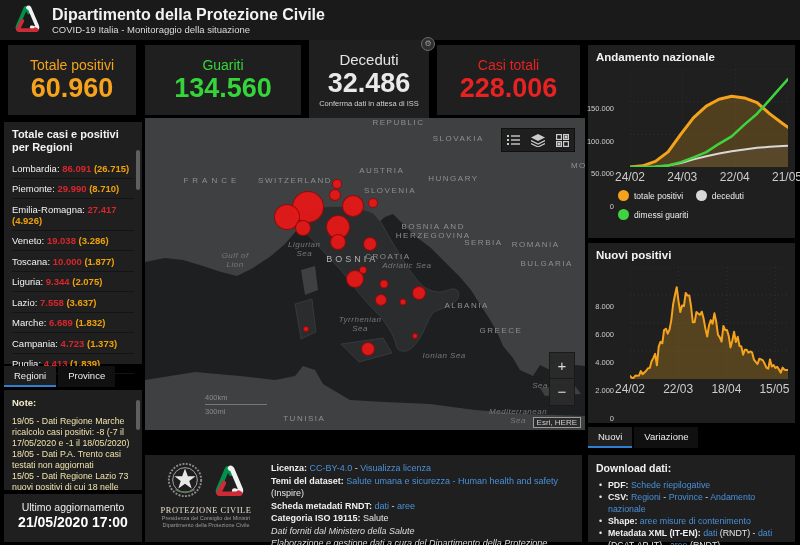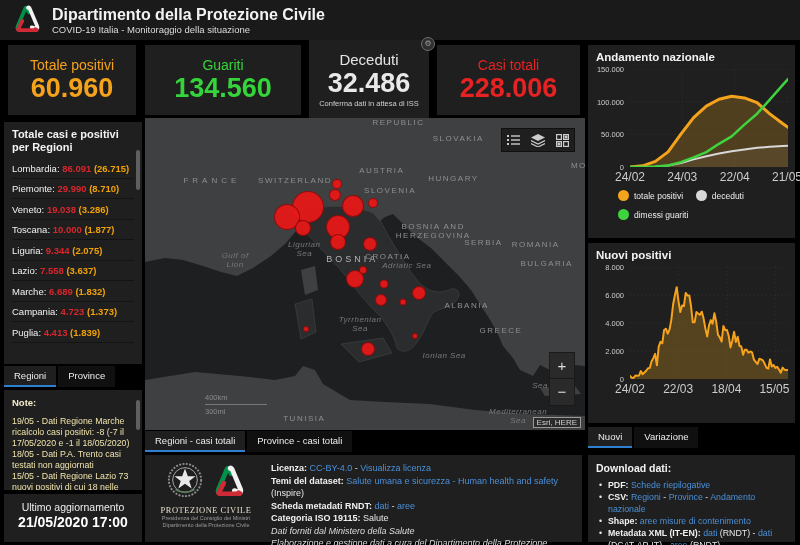--- a/index.html
+++ b/index.html
@@ -96,21 +96,21 @@
   .pt-l { color:#4a90d9; cursor:pointer; }
   .pt-n { color:#e6e6e6; }
   .pt-i { font-style:italic; color:#dddddd; }
 
   
   #andamento-card { left:588px; top:45px; width:207px; height:193px; padding:6px 8px; }
   #nuovi-card { left:588px; top:243px; width:207px; height:180px; padding:6px 8px; }
   .chart-title { color:#f2f2f2; font-size:11.5px; font-weight:bold; margin-bottom:6px; }
   .chart-wrap { position:relative; display:flex; }
   .yaxis { position:relative; width:34px; flex-shrink:0; }
-  .yaxis span { position:absolute; right:6px; transform:translateY(-50%); color:#cccccc; font-size:7.5px; }
+  .yaxis span { position:absolute; right:16px; transform:translateY(-50%); color:#cccccc; font-size:7.5px;margin-top:39px; }
   .plot { position:relative; }
   .plot svg { display:block; }
   .xaxis { position:relative; height:13px; margin-left:34px; }
   .xaxis span { position:absolute; transform:translateX(-50%); color:#cccccc; font-size:12px; top:3px;text-align:center; }
   #legend { display:flex; flex-wrap:wrap; margin:10px 0 0 22px; }
   #legend .litem { display:flex; align-items:center; width:46%; margin-bottom:8px; }
   #legend .dot { width:11px; height:11px; border-radius:50%; margin-right:5px; flex-shrink:0; }
   #legend .ltxt { color:#ececec; font-size:8.5px; }
 
   
@@ -156,20 +156,21 @@
   <div class="card stat" id="card-casi">
     <div class="lbl">Casi totali</div>
     <div class="val">228.006</div>
   </div>
 
   <div class="card" id="regions-panel">
     <h3>Totale casi e positivi per Regioni</h3>
     <ul id="region-list">
         <li><span class="rname">Lombardia: </span><span class="rtot">86.091 </span><span class="rpos">(26.715)</span></li>
         <li><span class="rname">Piemonte: </span><span class="rtot">29.990 </span><span class="rpos">(8.710)</span></li>
+        <li><span class="rname">Emilia-Romagna: </span><span class="rtot">27.417 </span><span class="rpos">(4.926)</span></li>
         <li><span class="rname">Veneto: </span><span class="rtot">19.038 </span><span class="rpos">(3.286)</span></li>
         <li><span class="rname">Toscana: </span><span class="rtot">10.000 </span><span class="rpos">(1.877)</span></li>
         <li><span class="rname">Liguria: </span><span class="rtot">9.344 </span><span class="rpos">(2.075)</span></li>
         <li><span class="rname">Lazio: </span><span class="rtot">7.558 </span><span class="rpos">(3.637)</span></li>
         <li><span class="rname">Marche: </span><span class="rtot">6.689 </span><span class="rpos">(1.832)</span></li>
         <li><span class="rname">Campania: </span><span class="rtot">4.723 </span><span class="rpos">(1.373)</span></li>
         <li><span class="rname">Puglia: </span><span class="rtot">4.413 </span><span class="rpos">(1.839)</span></li>
       </ul>
     <div class="vscroll" id="regions-scroll"></div>
   </div>
@@ -295,24 +296,20 @@
       <div class="zi">+</div>
       <div>−</div>
     </div>
     <div id="scalebar">
       <div>400km</div>
       <div class="sline"></div>
       <div>300mi</div>
     </div>
     <div id="attrib">Esri, HERE</div>
   </div>
-  <div class="tabstrip" id="map-tabs">
-    <div class="tab active">Regioni - casi totali</div>
-    <div class="tab">Province - casi totali</div>
-  </div>
 
   <div class="card" id="info-panel">
     <div id="info-logos">
       <div class="lrow">
         <span>
           <svg width="38" height="38" viewBox="0 0 40 40">
             <circle cx="20" cy="20" r="17" fill="none" stroke="#8f8f8f" stroke-width="2" stroke-dasharray="2,1.5"></circle>
             <circle cx="20" cy="20" r="13" fill="none" stroke="#aaaaaa" stroke-width="1"></circle>
             <path fill="#e8e8e8" d="M20,8 L23,16 L31,16 L24.5,21 L27,29 L20,24 L13,29 L15.5,21 L9,16 L17,16 Z"></path>
             <path d="M10,30 Q20,36 30,30" fill="none" stroke="#5d7d5d" stroke-width="2"></path>

